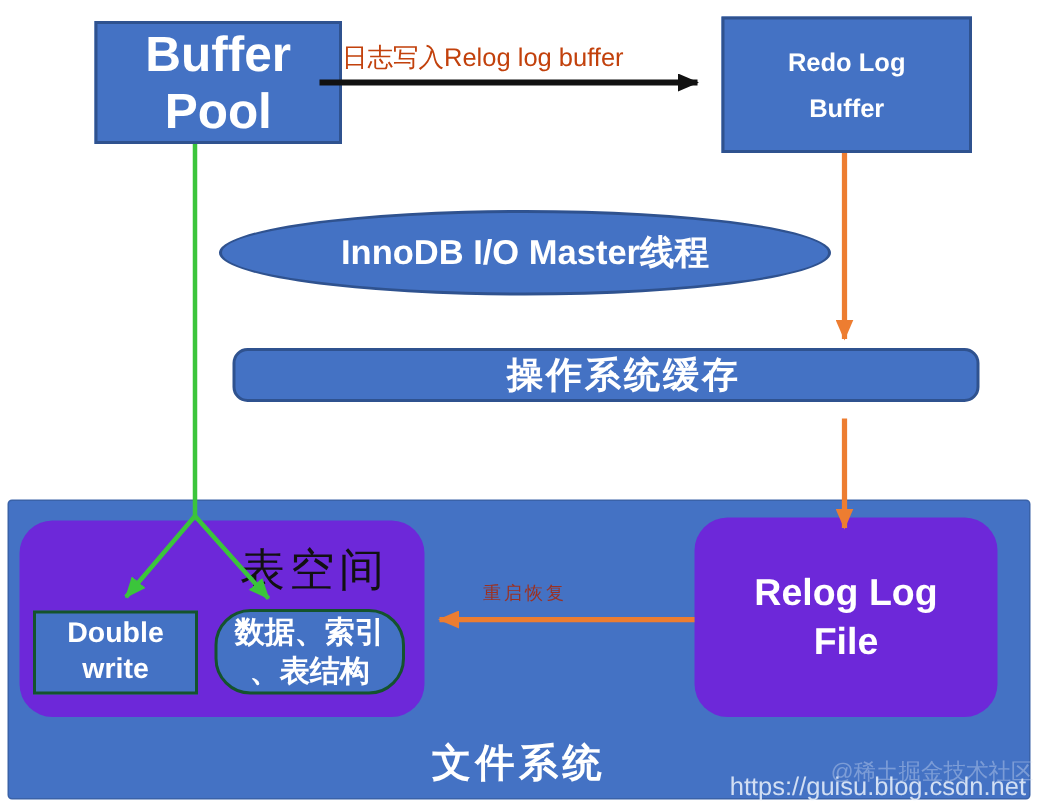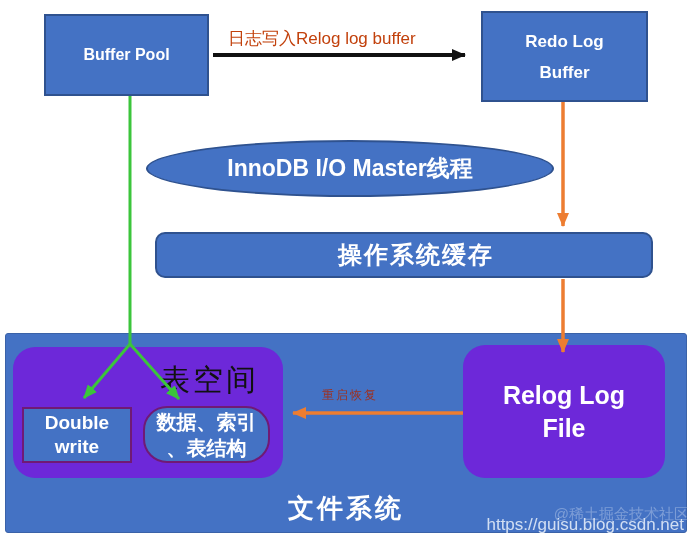--- a/index.html
+++ b/index.html
@@ -15,23 +15,23 @@
     position:absolute;
     background:#4472C4;
     border:2px solid #2F528F;
     box-sizing:border-box;
     color:#ffffff;
     font-weight:bold;
     display:flex;flex-direction:column;
     align-items:center;justify-content:center;
     text-align:center;
   }
-  .buffer-pool{left:44px;top:14px;width:165px;height:82px;font-size:16px;}
+  .buffer-pool{left:63px;top:14px;width:165px;height:82px;font-size:33px;}
   .redo-log-buffer{left:481px;top:11px;width:167px;height:91px;font-size:17px;line-height:31px;}
-  .os-cache{left:155px;top:232px;width:498px;height:46px;border-radius:10px;font-size:24px;letter-spacing:2px;padding-left:24px;}
+  .os-cache{left:155px;top:232px;width:498px;height:36px;border-radius:10px;font-size:24px;letter-spacing:2px;padding-left:24px;}
   .ellipse{
     position:absolute;left:146px;top:140px;width:408px;height:57px;
     background:#4472C4;border:2px solid #2F528F;box-sizing:border-box;
     border-radius:50%;
     color:#fff;font-weight:bold;font-size:23px;
     display:flex;align-items:center;justify-content:center;
   }
   
   .fs-container{
     position:absolute;left:5px;top:333px;width:682px;height:200px;
@@ -52,21 +52,21 @@
     color:#111;font-size:30px;letter-spacing:3px;
     font-family:"Liberation Serif","DejaVu Serif",serif;
     white-space:nowrap;
   }
   .relog-file{
     left:463px;top:345px;width:202px;height:133px;
     display:flex;flex-direction:column;align-items:center;justify-content:center;
     color:#ffffff;font-weight:bold;font-size:25px;line-height:33px;text-align:center;
   }
   .inner-blue{
-    position:absolute;background:#4472C4;border:2px solid #701a75;box-sizing:border-box;
+    position:absolute;background:#4472C4;border:2px solid #14532d;box-sizing:border-box;
     color:#fff;font-weight:bold;display:flex;flex-direction:column;
     align-items:center;justify-content:center;text-align:center;
   }
   .double-write{left:22px;top:407px;width:110px;height:56px;font-size:19px;line-height:24px;}
   .data-index{left:143px;top:406px;width:127px;height:57px;font-size:20px;line-height:26px;border-radius:24px;}
   
   .log-write-label{
     position:absolute;left:228px;top:27px;
     color:#c2410c;font-size:17px;white-space:nowrap;
   }

